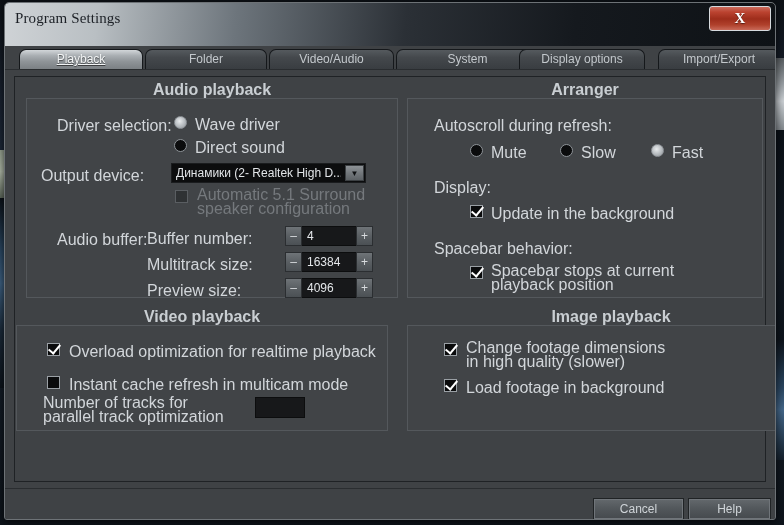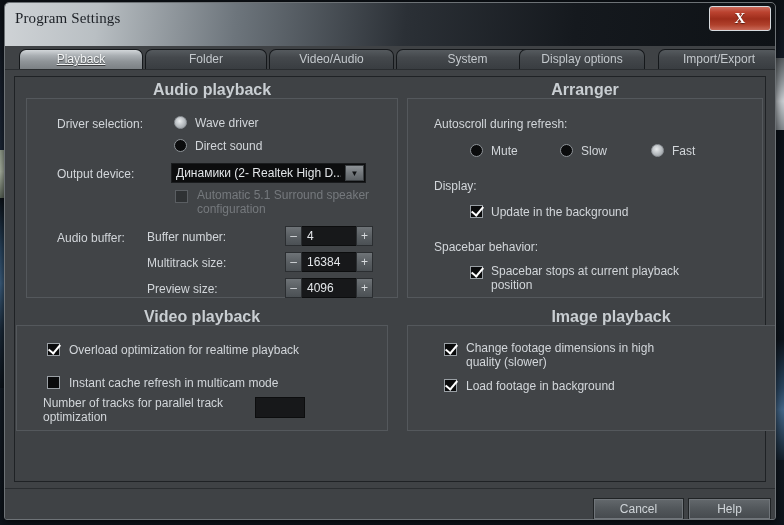--- a/index.html
+++ b/index.html
@@ -179,21 +179,21 @@
     right: 0;
     bottom: 0;
     border: 1px solid #54585c;
     background: #414447;
     box-sizing: border-box;
   }
 
   .lbl {
     position: absolute;
     color: #d2d6da;
-    font-size: 12px;
+    font-size: 16px;
     white-space: nowrap;
   }
   .lbl.wrap { white-space: normal; line-height: 14px; }
   .lbl.dim { color: #75797d; }
   .lbl.right { text-align: left; }
 
   
   .radio {
     position: absolute;
     width: 13px;
@@ -371,21 +371,21 @@
         <div class="group-box">
 
           <div class="lbl" style="left:30px;top:18px;">Driver selection:</div>
 
           <div class="radio on" style="left:147px;top:17px;"></div>
           <div class="lbl" style="left:168px;top:17px;">Wave driver</div>
 
           <div class="radio" style="left:147px;top:40px;"></div>
           <div class="lbl" style="left:168px;top:40px;">Direct sound</div>
 
-          <div class="lbl" style="left:30px;top:68px;">Output device:</div>
+          <div class="lbl" style="left:14px;top:68px;">Output device:</div>
           <div class="combo" style="left:144px;top:64px;width:195px;">
             <div class="combo-text">Динамики (2- Realtek High D...</div>
             <div class="combo-arrow">▼</div>
           </div>
 
           <div class="cb dim" style="left:148px;top:91px;"></div>
           <div class="lbl wrap dim" style="left:170px;top:89px;width:185px;">Automatic 5.1 Surround speaker configuration</div>
 
           <div class="lbl" style="left:30px;top:132px;">Audio buffer:</div>
 

